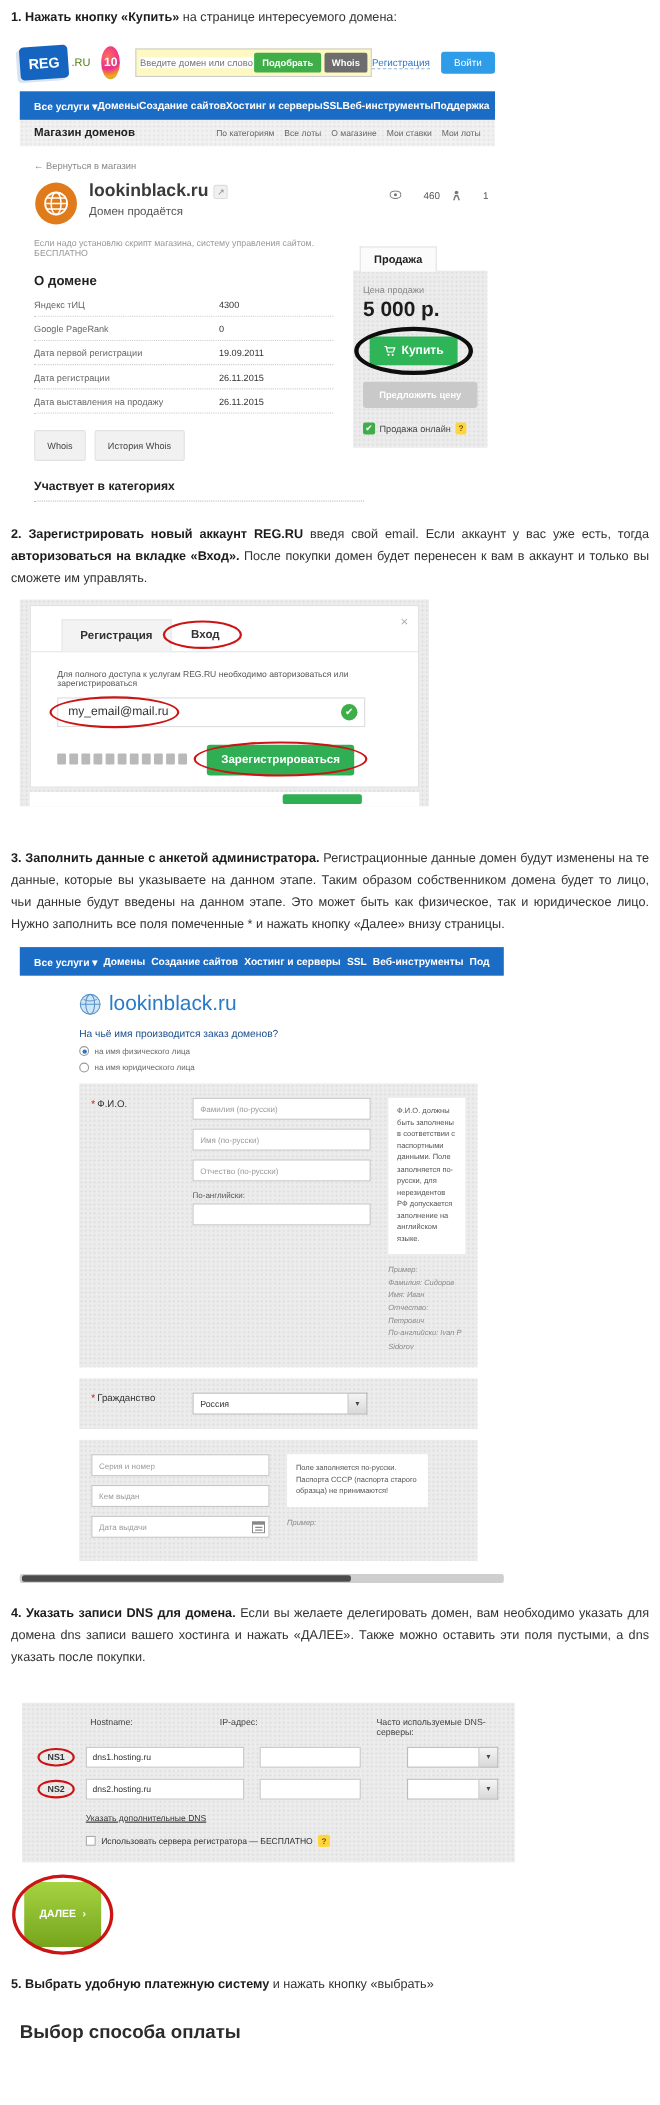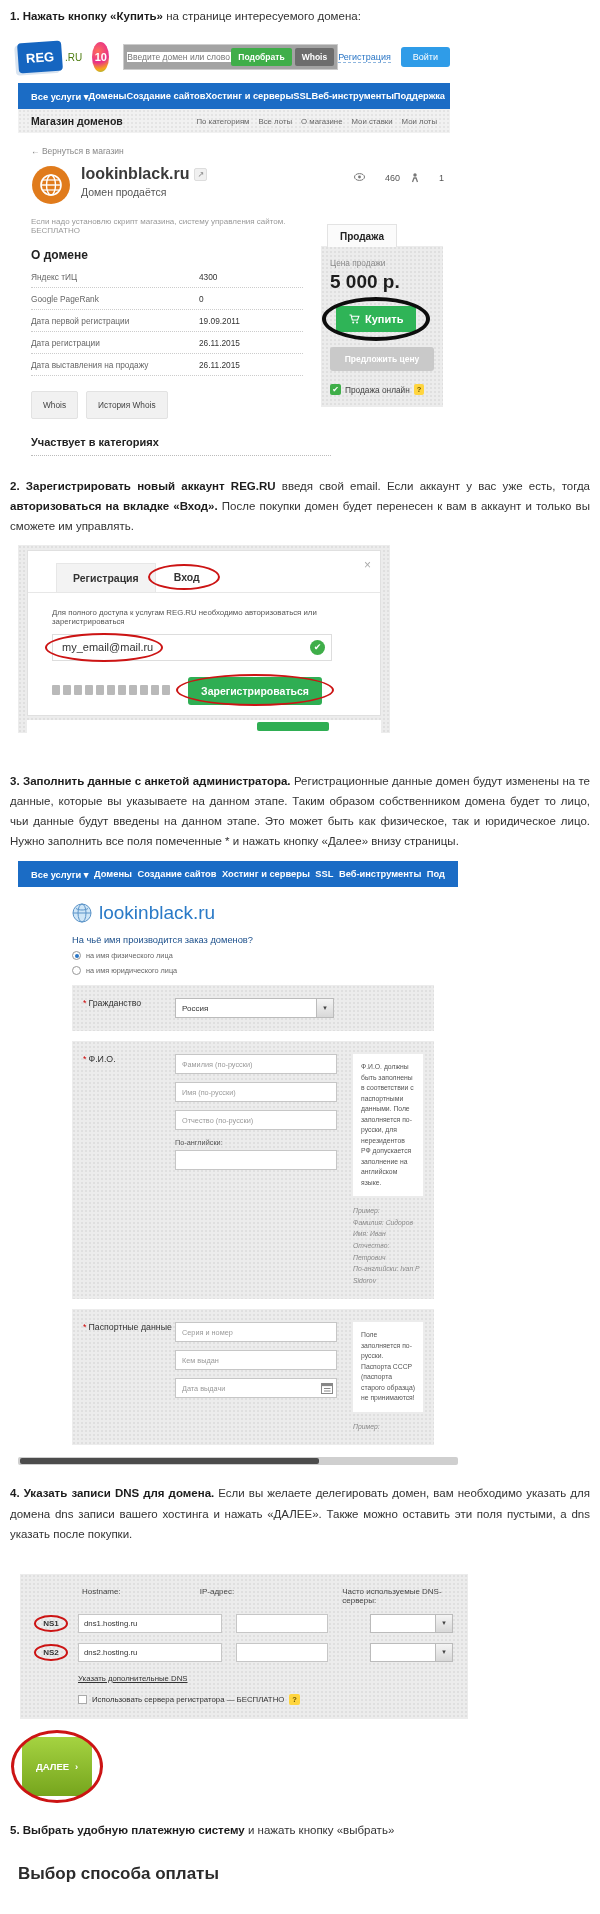--- a/index.html
+++ b/index.html
@@ -12,21 +12,21 @@
 .ellipse-red{position:absolute;border:2px solid #cc1414;border-radius:50%;pointer-events:none}
 .ellipse-black{position:absolute;border:4px solid #0d0d0d;border-radius:50%;pointer-events:none}
 .qbadge{display:inline-block;background:#ffd53e;color:#6b5400;font-size:7.5px;font-weight:bold;padding:1px 3px;border-radius:2px;vertical-align:middle}
 
 .s1{margin:8px 0 0 18px;width:432px;position:relative}
 .s1-header{display:flex;align-items:center;height:46px;position:relative}
 .logo{display:flex;align-items:center}
 .logo-house{width:44px;height:30px;background:#1565c0;border-radius:4px;transform:rotate(-4deg);display:flex;align-items:center;justify-content:center;color:#fff;font-weight:bold;font-size:13px;box-shadow:-3px 2px 0 #d9e4f0}
 .logo-ru{font-weight:normal;font-size:10px;color:#4d7c0f;margin-left:3px}
 .anniv{width:30px;height:30px;border-radius:50%;margin-left:10px;background:radial-gradient(circle at 35% 30%,#ff6d5a,#e8308a 48%,#f7a61b 78%,#7ac143);color:#fff;font-weight:bold;font-size:11px;display:flex;align-items:center;justify-content:center}
-.search{display:flex;align-items:center;margin-left:14px;border:1px solid #ccc;padding:3px;background:#a3a3a3}
+.search{display:flex;align-items:center;margin-left:14px;border:1px solid #ccc;padding:3px;background:#fef9c3}
 .search input{border:none;width:104px;font-size:8.5px;color:#999}
 .btn-find{background:#3fae49;color:#fff;font-size:8.5px;font-weight:bold;padding:4px 7px;border-radius:2px;white-space:nowrap}
 .btn-whois-h{background:#6d6d6d;color:#fff;font-size:8.5px;font-weight:bold;padding:4px 7px;border-radius:2px;margin-left:3px}
 .hdr-right{margin-left:auto;display:flex;align-items:center;gap:10px}
 .reg-link{color:#2a76c6;font-size:9px;border-bottom:1px dashed #8fb6de;cursor:pointer}
 .login-btn{background:#2f9ce8;color:#fff;font-size:9px;padding:5px 12px;border-radius:3px;cursor:pointer}
 .nav{background:#1b6cc5;display:flex;align-items:center;justify-content:space-between;height:26px;padding:0 13px;margin-top:3px}
 .nav span{color:#fff;font-size:9.3px;font-weight:bold;white-space:nowrap;cursor:pointer}
 .subnav{height:24px;display:flex;align-items:center;padding:0 13px}
 .subnav-title{font-size:10.5px;font-weight:bold;color:#222}
@@ -331,28 +331,20 @@
     <div class="radio-row">
         <span class="radio sel"></span>
         <span>на имя физического лица</span>
       </div>
     <div class="radio-row">
         <span class="radio"></span>
         <span>на имя юридического лица</span>
       </div>
 
     <div class="panel dot">
-      <div class="plabel"><span class="star">*</span><span>Гражданство</span></div>
-      <div class="sel-row">
-        <span class="sel-box">Россия</span>
-        <span class="sel-arrow">▾</span>
-      </div>
-    </div>
-
-    <div class="panel dot">
       <div class="plabel"><span class="star">*</span><span>Ф.И.О.</span></div>
       <div class="pfields">
         <input class="fld" placeholder="Фамилия (по-русски)" style="">
         <input class="fld" placeholder="Имя (по-русски)" style="">
         <input class="fld" placeholder="Отчество (по-русски)" style="">
         <div class="eng-label">По-английски:</div>
         <input class="fld" style="">
       </div>
       <div class="phelp">
         <div class="helpbox">Ф.И.О. должны быть заполнены в соответствии с паспортными данными. Поле заполняется по-русски, для нерезидентов РФ допускается заполнение на английском языке.</div>
@@ -360,21 +352,28 @@
           <div>Пример:</div>
           <div>Фамилия: Сидоров</div>
           <div>Имя: Иван</div>
           <div>Отчество: Петрович</div>
           <div>По-английски: Ivan P Sidorov</div>
         </div>
       </div>
     </div>
 
     <div class="panel dot">
-      <div class="plabel"><span class="star">*</span><span>Паспортные данные</span></div>
+      <div class="plabel"><span class="star">*</span><span>Гражданство</span></div>
+      <div class="sel-row">
+        <span class="sel-box">Россия</span>
+        <span class="sel-arrow">▾</span>
+      </div>
+    </div>
+
+    <div class="panel dot">
       <div class="pfields">
         <input class="fld" placeholder="Серия и номер" style="">
         <input class="fld" placeholder="Кем выдан" style="">
         <div class="date-wrap">
           <input class="fld" placeholder="Дата выдачи" style="">
           <svg class="cal" width="12" height="12" viewBox="0 0 12 12">
               <rect x="0.5" y="1.5" width="11" height="10" fill="#fff" stroke="#888"></rect>
               <rect x="0.5" y="1.5" width="11" height="2.6" fill="#888"></rect>
               <line x1="3" y1="6.5" x2="9.5" y2="6.5" stroke="#888"></line>
               <line x1="3" y1="9" x2="9.5" y2="9" stroke="#888"></line>

